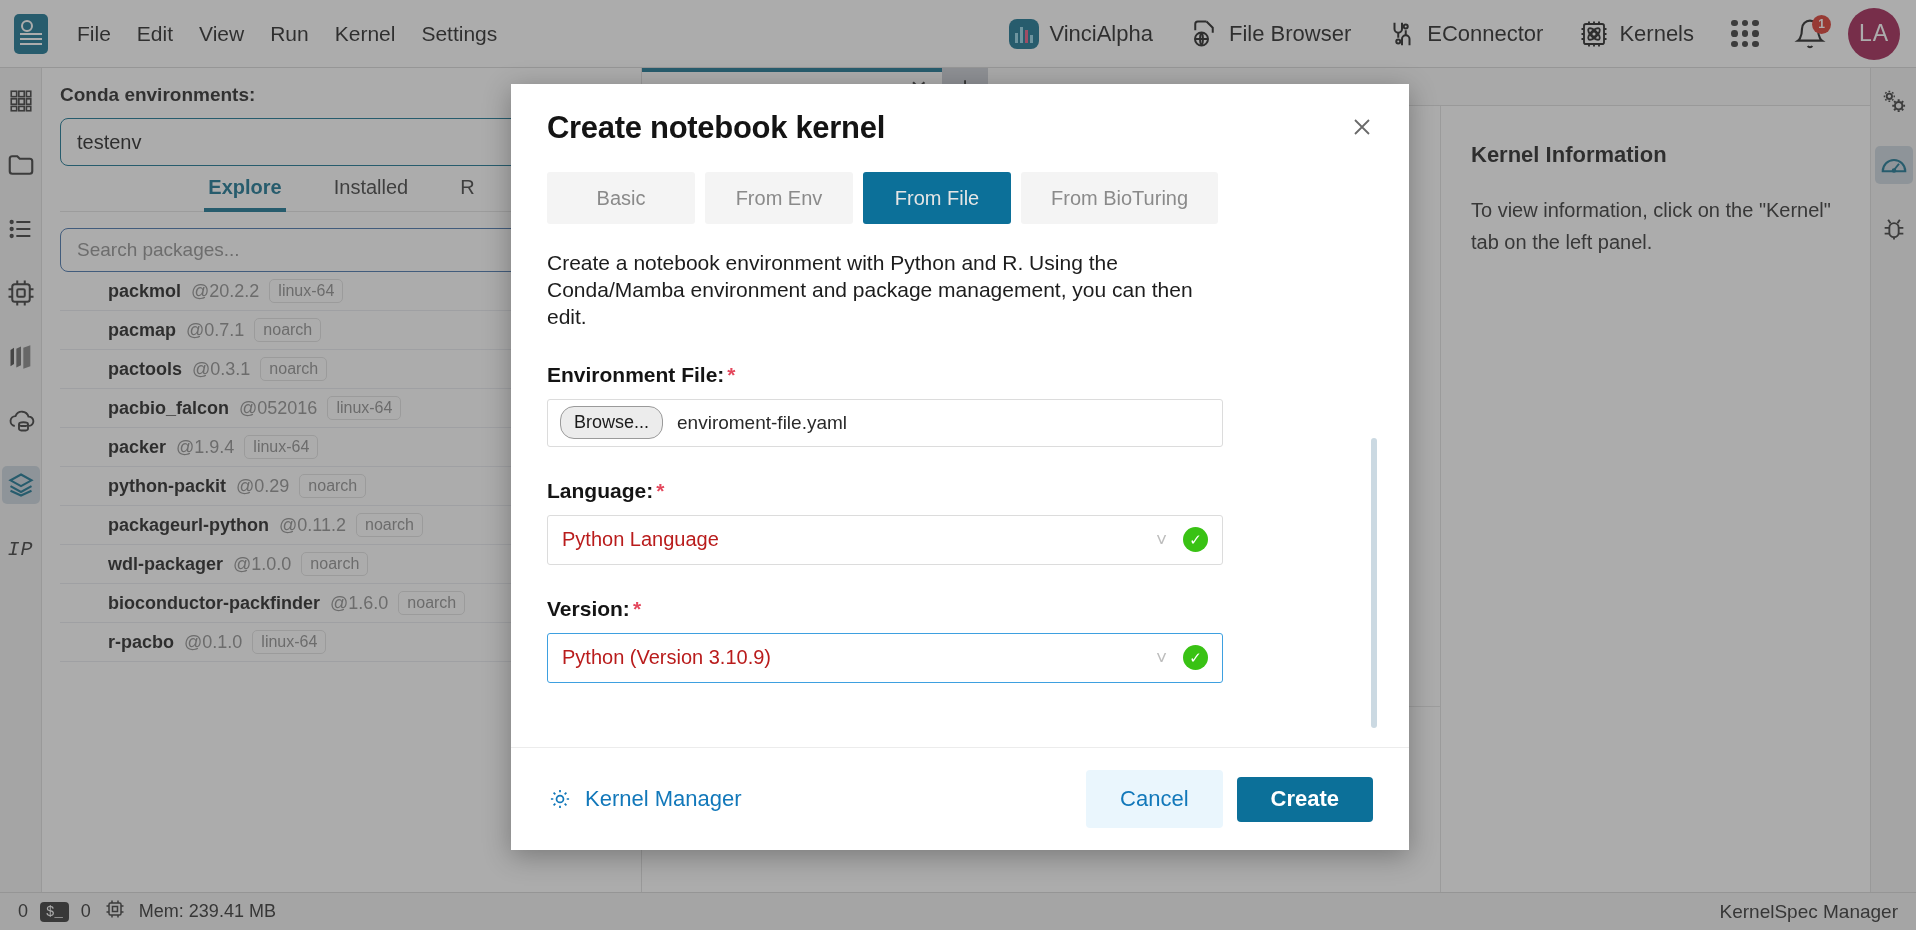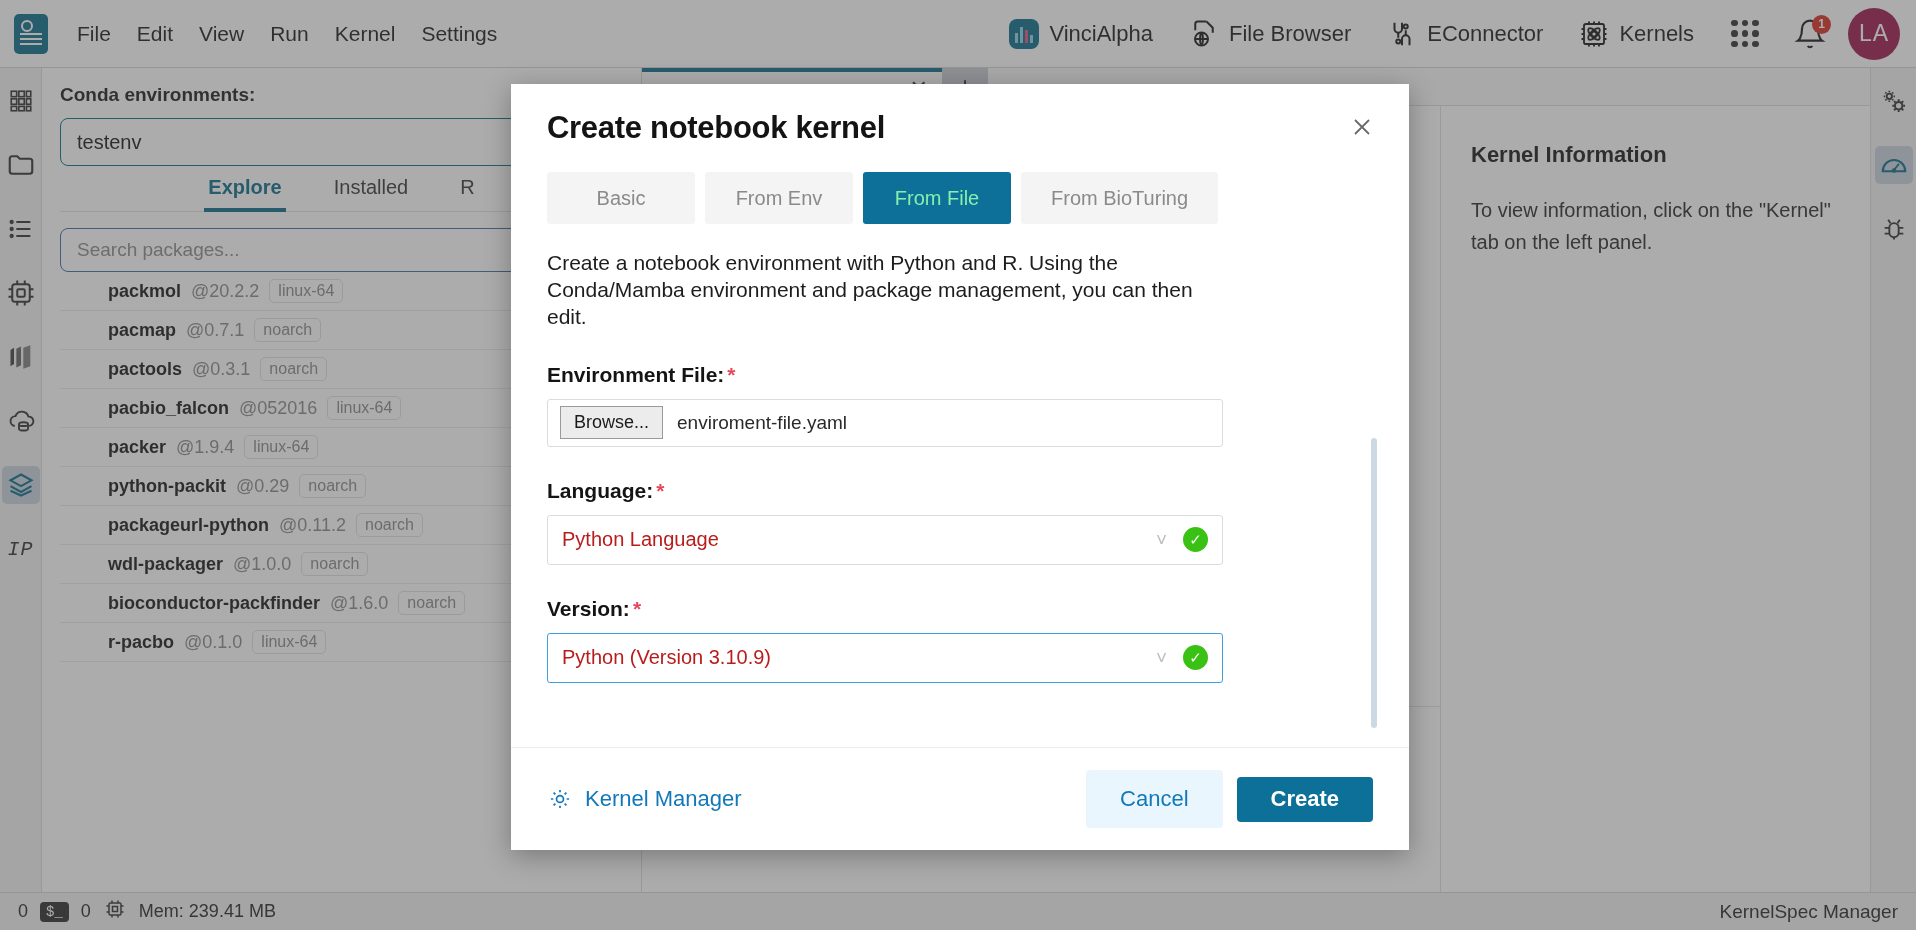--- a/index.html
+++ b/index.html
@@ -162,31 +162,31 @@
   .modal-title { font-size: 31px; font-weight: bold; color: #141414; letter-spacing: -0.3px; }
   .modal-close {
     position: absolute; right: 30px; top: 26px; width: 34px; height: 34px;
     display: flex; align-items: center; justify-content: center; color: #6a6a6a; font-size: 28px;
   }
   .seg-tabs { display: flex; gap: 10px; margin: 26px 36px 0 36px; }
   .seg {
     height: 52px; display: flex; align-items: center; justify-content: center;
     background: #f4f4f4; color: #8a8a8a; font-size: 20px; padding: 0 30px; border-radius: 3px; min-width: 148px;
   }
-  .seg.active { background: #0c7099; color: #86efac; }
+  .seg.active { background: #0c7099; color: #e5e5e5; }
   .modal-body { flex: 1; overflow: hidden; position: relative; padding: 0 36px; }
   .modal-desc { font-size: 21px; color: #1d1d1d; line-height: 1.28; margin-top: 26px; max-width: 660px; }
   .field-label { font-size: 21px; font-weight: bold; color: #141414; margin-top: 32px; margin-bottom: 12px; }
   .req { color: #e4485d; margin-left: 3px; }
   .file-input {
     height: 48px; border: 1px solid #dcdcdc; border-radius: 3px; display: flex; align-items: center; padding: 0 12px; gap: 14px;
     width: 676px;
   }
   .browse-btn {
-    border: 1px solid #9a9a9a; background: #ececec; border-radius: 0;
+    border: 1px solid #9a9a9a; background: #ececec; border-radius: 14px;
     font-size: 18px; padding: 5px 13px; color: #1b1b1b;
   }
   .file-name { font-size: 19px; color: #2a2a2a; }
   .select-box {
     height: 50px; border: 1px solid #dcdcdc; border-radius: 3px;
     display: flex; align-items: center; padding: 0 14px; width: 676px; position: relative;
   }
   .select-box.focused { border-color: #3ea0e0; }
   .select-val { font-size: 20px; color: #b91c1c; flex: 1; }
   .chev { color: #bdbdbd; font-size: 19px; margin-right: 16px; }

